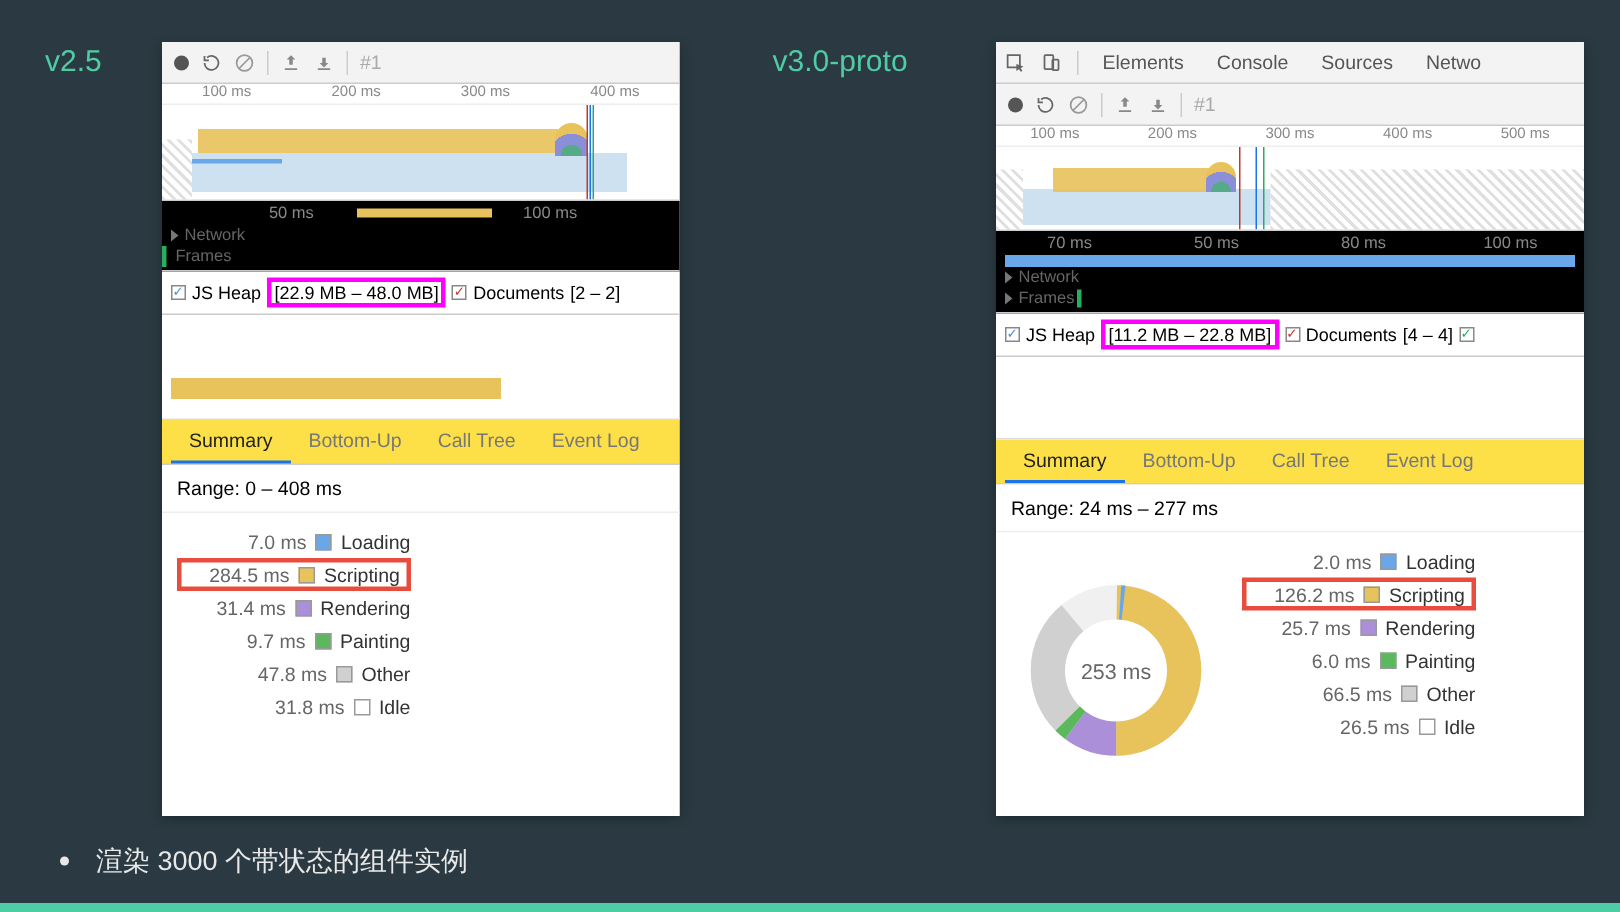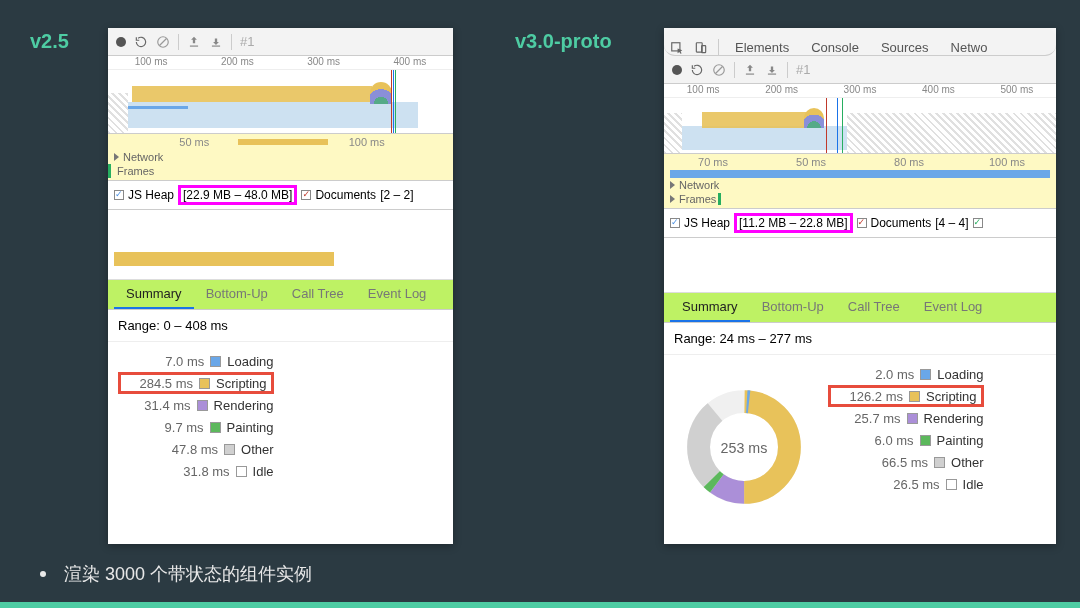--- a/index.html
+++ b/index.html
@@ -8,21 +8,21 @@
     width: 1080px;
     height: 608px;
     font-family: -apple-system, "Helvetica Neue", Arial, sans-serif;
     overflow: hidden;
     position: relative;
   }
   .version-label {
     position: absolute;
     color: #4ecca3;
     font-size: 20px;
-    font-weight: 700;
+    font-weight: 400;
   }
   .panel {
     position: absolute;
     background: #f5f5f5;
     display: flex;
     flex-direction: column;
     box-shadow: 0 2px 8px rgba(0,0,0,0.3);
   }
   
   .toolbar {
@@ -36,24 +36,23 @@
     color: #666;
     font-size: 14px;
   }
   .toolbar .sep { width:1px; height:16px; background:#ccc; }
   .toolbar .ico { width:14px; height:14px; display:inline-block; }
   .dot { width:10px;height:10px;border-radius:50%;background:#555; }
   .hash { color:#aaa; font-size:13px; }
 
   
   .devtabs {
-    display:flex; align-items:flex-end; height:28px; padding:0 6px;
+    display:flex; align-items:center; height:28px; padding:0 6px;
     border-bottom:1px solid #ccc; background:#f3f3f3; font-size:13px; color:#555;
     gap:10px;
-    border-radius:11px;
   }
   .devtabs .ico { width:14px;height:14px; }
   .devtabs .tab { padding:0 6px; }
 
   
   .timeline {
     background:#fff;
     border-bottom:1px solid #ccc;
     position:relative;
     height:78px;
@@ -68,41 +67,41 @@
   .lane-blue { position:absolute; height:3px; background:#6aa7e8; }
   .lane-ltblue { position:absolute; background:#cde1f1; }
   .hatch {
     position:absolute; height:40px; bottom:0;
     background: repeating-linear-gradient(45deg,#e0e0e0 0 2px,#fff 2px 5px);
   }
   .vline { position:absolute; top:14px; bottom:0; width:1px; }
 
   
   .subtimeline {
-    background:#fef9c3; border-bottom:1px solid #ccc;
+    background:#000000; border-bottom:1px solid #ccc;
     font-size:11px; color:#666; position:relative; padding-bottom:2px;
   }
   .subtimeline .ruler2 { display:flex; height:16px; align-items:center; }
   .subtimeline .ruler2 span { flex:1; text-align:center; font-size:11px; color:#888; }
   .rowline { padding:1px 6px; font-size:11px; display:flex; align-items:center; gap:4px; }
   .tri { display:inline-block; width:0;height:0;border-top:4px solid transparent;border-bottom:4px solid transparent;border-left:5px solid #777; }
   .chk { width:10px;height:10px;border:1px solid #888;display:inline-block;position:relative;background:#fff; }
   .chk.blue::after{content:"✓";color:#4a90e2;font-size:9px;position:absolute;top:-2px;left:0;}
   .chk.red::after{content:"✓";color:#c0392b;font-size:9px;position:absolute;top:-2px;left:0;}
   .chk.green::after{content:"✓";color:#27ae60;font-size:9px;position:absolute;top:-2px;left:0;}
   .heaprow { display:flex; align-items:center; gap:4px; padding:4px 6px; font-size:12px; }
   .magenta-box { border:3px solid magenta; padding:0 2px; }
   .barstrip { height:8px; background:#6aa7e8; margin:0 6px; position:relative; }
 
   .whitespace { background:#fff; flex:0 0 70px; border-bottom:1px solid #ddd; position:relative; }
   .flame-y { position:absolute; background:#e8c25a; height:14px; }
 
   
   .bottomtabs {
-    display:flex; gap:0; background:#bef264; border-bottom:1px solid #ccc;
+    display:flex; gap:0; background:#fde047; border-bottom:1px solid #ccc;
     font-size:13px; height:30px; align-items:flex-end; padding:0 6px;
   }
   .bottomtabs .btab {
     padding:6px 12px; color:#777; border-bottom:2px solid transparent;
   }
   .bottomtabs .btab.active { color:#222; border-bottom:2px solid #1a73e8; }
 
   .range { font-size:13px; padding:8px 10px; background:#fff; border-bottom:1px solid #eee; }
 
   .summary {

